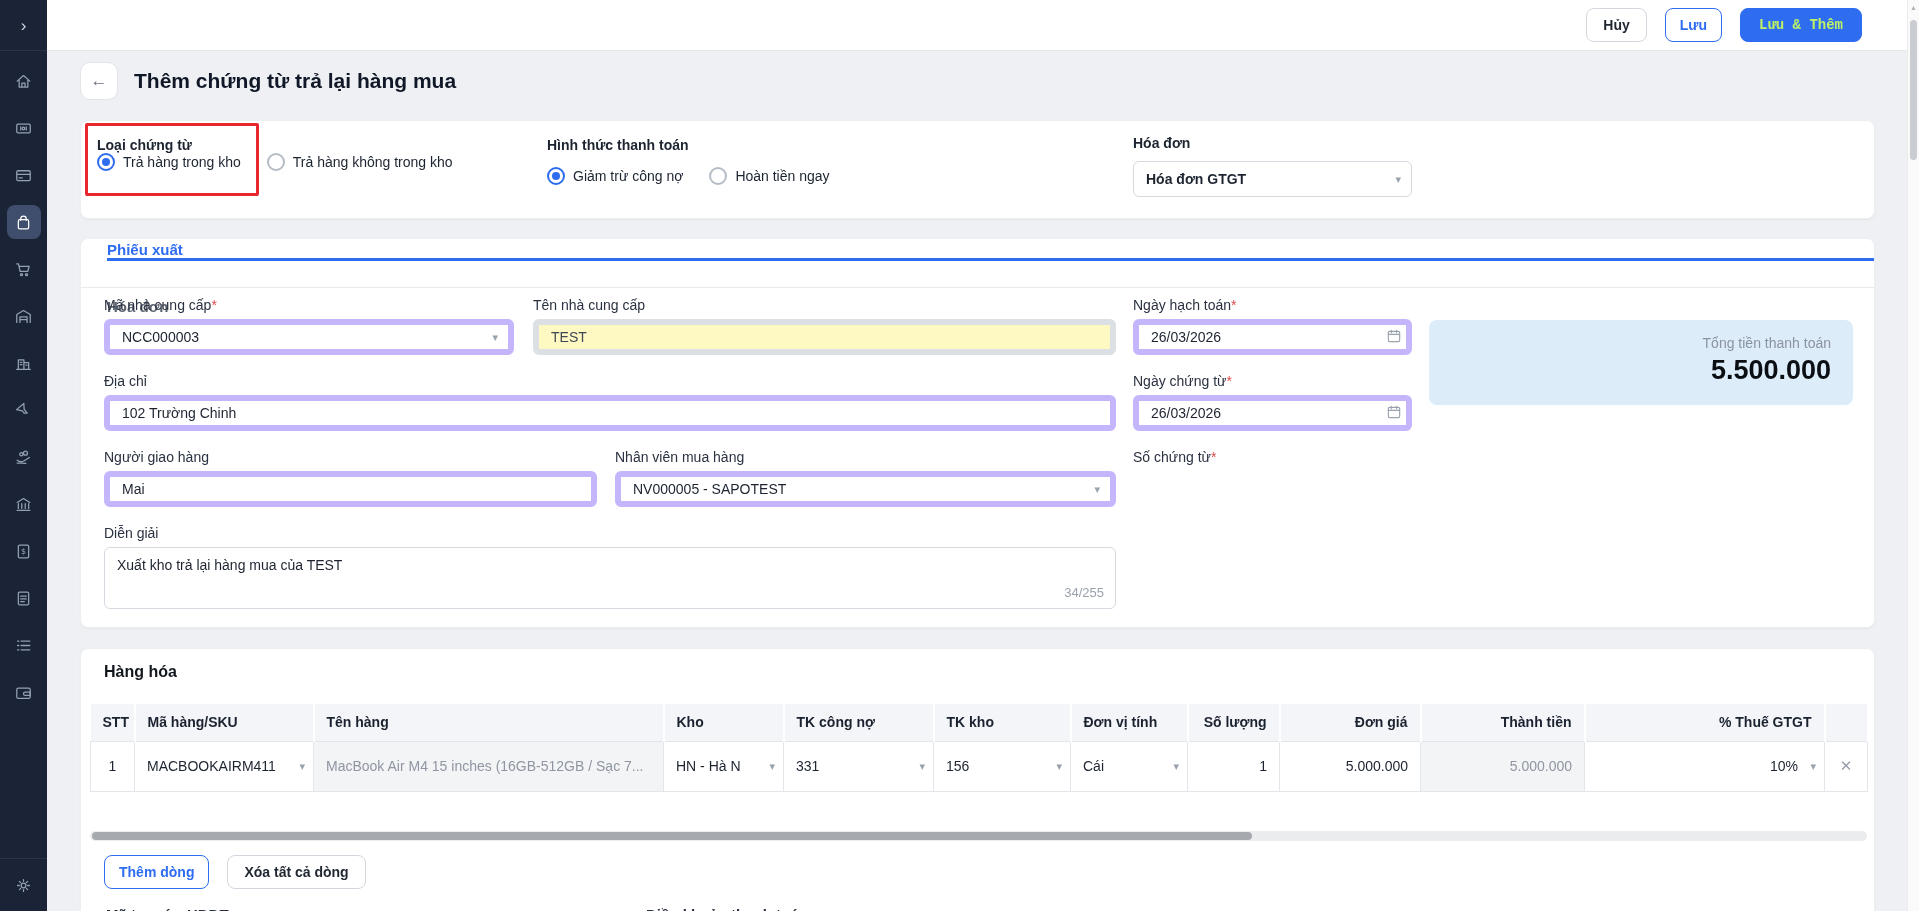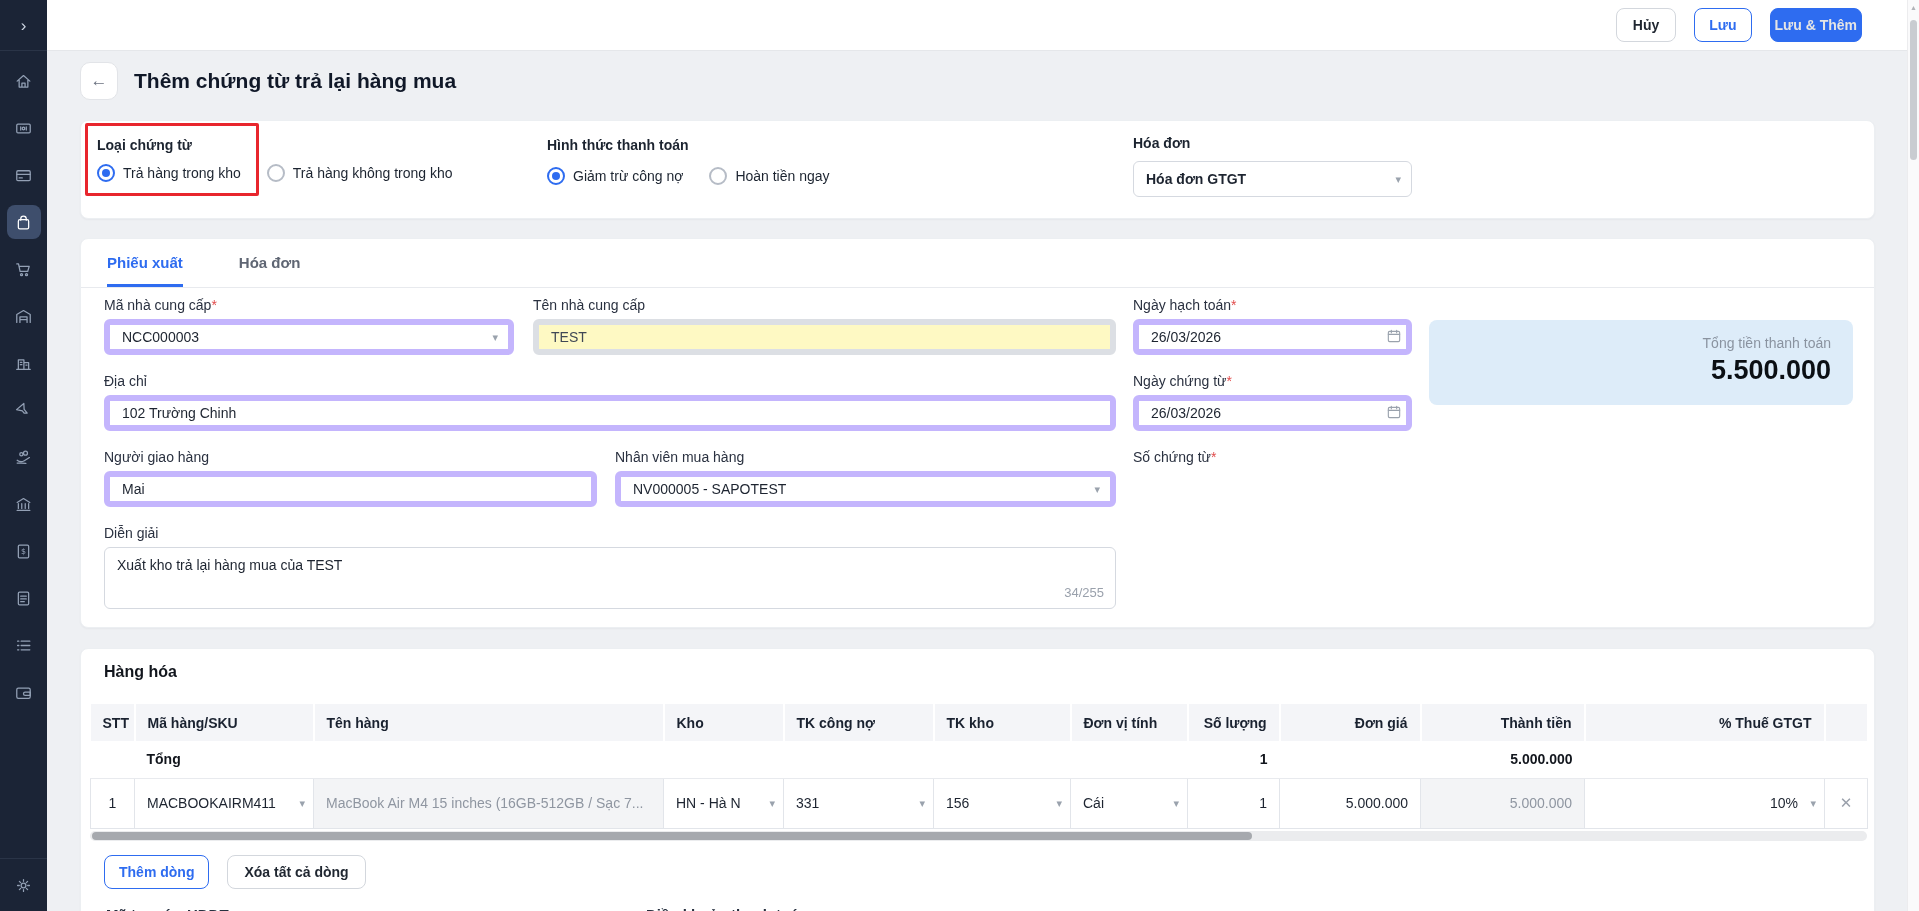--- a/index.html
+++ b/index.html
@@ -18,21 +18,21 @@
   .sb-icons{display:flex; flex-direction:column; align-items:center; padding-top:13px; gap:13px;}
   .sb-item{width:34px; height:34px; display:flex; align-items:center; justify-content:center; color:#93a0b5; border-radius:8px; cursor:pointer;}
   .sb-item svg{display:block;}
   .sb-item.active{background:var(--sidebar-active); color:#fff;}
   .sb-bottom{position:absolute; left:0; right:0; bottom:0; border-top:1px solid #2a3447; height:53px; display:flex; align-items:center; justify-content:center;}
 
   
   .topbar{position:absolute; left:47px; top:0; right:12px; height:51px; background:#fff; border-bottom:1px solid #e5e7ea; display:flex; align-items:center; justify-content:flex-end; gap:18px; padding-right:45px; z-index:20;}
   .btn{height:34px; border-radius:8px; font-size:14px; font-weight:700; display:inline-flex; align-items:center; justify-content:center; cursor:pointer; background:#fff; border:1px solid #d3d7dd; color:#1f2630; padding:0 16px;}
   .btn.btn-outline-blue{border:1px solid var(--accent); color:var(--accent); padding:0 14px;}
-  .btn.btn-primary{background:var(--accent); border:1px solid var(--accent); color:#e5e5e5; padding:0 4px;}
+  .btn.btn-primary{background:var(--accent); border:1px solid var(--accent); color:#bef264; padding:0 18px;font-family:Liberation Mono, monospace;}
 
   
   .v-scroll{position:absolute; right:0; top:0; width:12px; height:911px; background:#fafafb; border-left:1px solid #ececee; z-index:40;}
   .v-scroll .arrow{display:block; text-align:center; font-size:7px; color:#b0b3b8; padding-top:4px;}
   .v-thumb{position:absolute; left:2px; top:20px; width:7px; height:140px; background:#c9ccd1; border-radius:4px;}
 
   
   .back-btn{position:absolute; left:80px; top:62px; width:38px; height:38px; background:#fff; border:1px solid #e2e4e8; border-radius:10px; display:flex; align-items:center; justify-content:center; color:#6b7280; font-size:17px; cursor:pointer;}
   .page-title{position:absolute; left:134px; top:69px; font-size:21px; font-weight:700; color:#101828;}
 
@@ -46,31 +46,31 @@
 
   .group-label{font-size:14px; font-weight:700; color:#1c2430;}
   .radio-row{display:flex; align-items:center; gap:26px;}
   .radio-opt{display:flex; align-items:center; gap:8px; cursor:pointer;}
   .radio-circle{width:18px; height:18px; border-radius:50%; border:2px solid #b6bcc6; background:#fff; position:relative; flex:0 0 auto;}
   .radio-opt.selected .radio-circle{border-color:var(--accent);}
   .radio-opt.selected .radio-circle::after{content:""; position:absolute; left:3px; top:3px; width:8px; height:8px; border-radius:50%; background:var(--accent);}
   .radio-label{font-size:14px; color:#1c2430;}
 
   .g-doc-type{position:absolute; left:16px; top:16px;}
-  .g-doc-type .radio-row{margin-top:11px;}
+  .g-doc-type .radio-row{margin-top:0;}
   .g-payment{position:absolute; left:466px; top:16px;}
   .g-payment .radio-row{margin-top:14px;}
   .g-invoice{position:absolute; left:1052px; top:14px;}
 
   .select{height:36px; background:#fff; border:1px solid #d5d9e0; border-radius:6px; display:flex; align-items:center; padding:0 12px; font-size:14px; color:#1d2430; cursor:pointer; position:relative;}
   .select .chev{position:absolute; right:10px; top:50%; transform:translateY(-50%); font-size:11px; color:#9aa2ad;}
   .g-invoice .select{width:279px; margin-top:10px; font-weight:700;}
 
   
-  .tabs{height:49px; border-bottom:1px solid #e8eaee; display:flex; align-items:stretch; padding-left:26px; gap:56px;}
+  .tabs{height:49px; border-bottom:1px solid #e8eaee; display:flex; align-items:stretch; padding-left:26px; gap:35px;flex-direction:column;}
   .tab{display:flex; align-items:center; font-size:15px; font-weight:700; color:#5f6673; cursor:pointer; border-bottom:3px solid transparent; padding-top:2px;}
   .tab.active{color:var(--accent); border-bottom-color:var(--accent);}
 
   
   .field{position:absolute;}
   .field .lbl{font-size:14px; color:#2a3140; margin-bottom:6px; display:block;}
   .req{color:#e14b4b;}
   .input, .dselect{height:36px; width:100%; border:6px solid #c4b5fd; border-radius:6px; background:#fff; font-size:14px; color:#1d2430; padding:0 12px; font-family:inherit; outline:none;}
   .dselect{display:flex; align-items:center; cursor:pointer; position:relative;}
   .dselect .chev{position:absolute; right:10px; font-size:11px; color:#9aa2ad;}
@@ -410,34 +410,20 @@
           <th>TK kho</th>
           <th>Đơn vị tính</th>
           <th class="r">Số lượng</th>
           <th class="r">Đơn giá</th>
           <th class="r">Thành tiền</th>
           <th class="r">% Thuế GTGT</th>
           <th></th>
         </tr>
       </thead>
       <tbody>
-        <tr class="total-row">
-          <td></td>
-          <td>Tổng</td>
-          <td></td>
-          <td></td>
-          <td></td>
-          <td></td>
-          <td></td>
-          <td class="r">1</td>
-          <td></td>
-          <td class="r">5.000.000</td>
-          <td></td>
-          <td></td>
-        </tr>
         <tr class="data-row">
           <td class="c">1</td>
           <td class="cell-select"><span>MACBOOKAIRM411</span><span class="chev">▾</span></td>
           <td class="cell-disabled">MacBook Air M4 15 inches (16GB-512GB / Sạc 7...</td>
           <td class="cell-select"><span>HN - Hà N</span><span class="chev">▾</span></td>
           <td class="cell-select"><span>331</span><span class="chev">▾</span></td>
           <td class="cell-select"><span>156</span><span class="chev">▾</span></td>
           <td class="cell-select"><span>Cái</span><span class="chev">▾</span></td>
           <td class="r">1</td>
           <td class="r">5.000.000</td>

